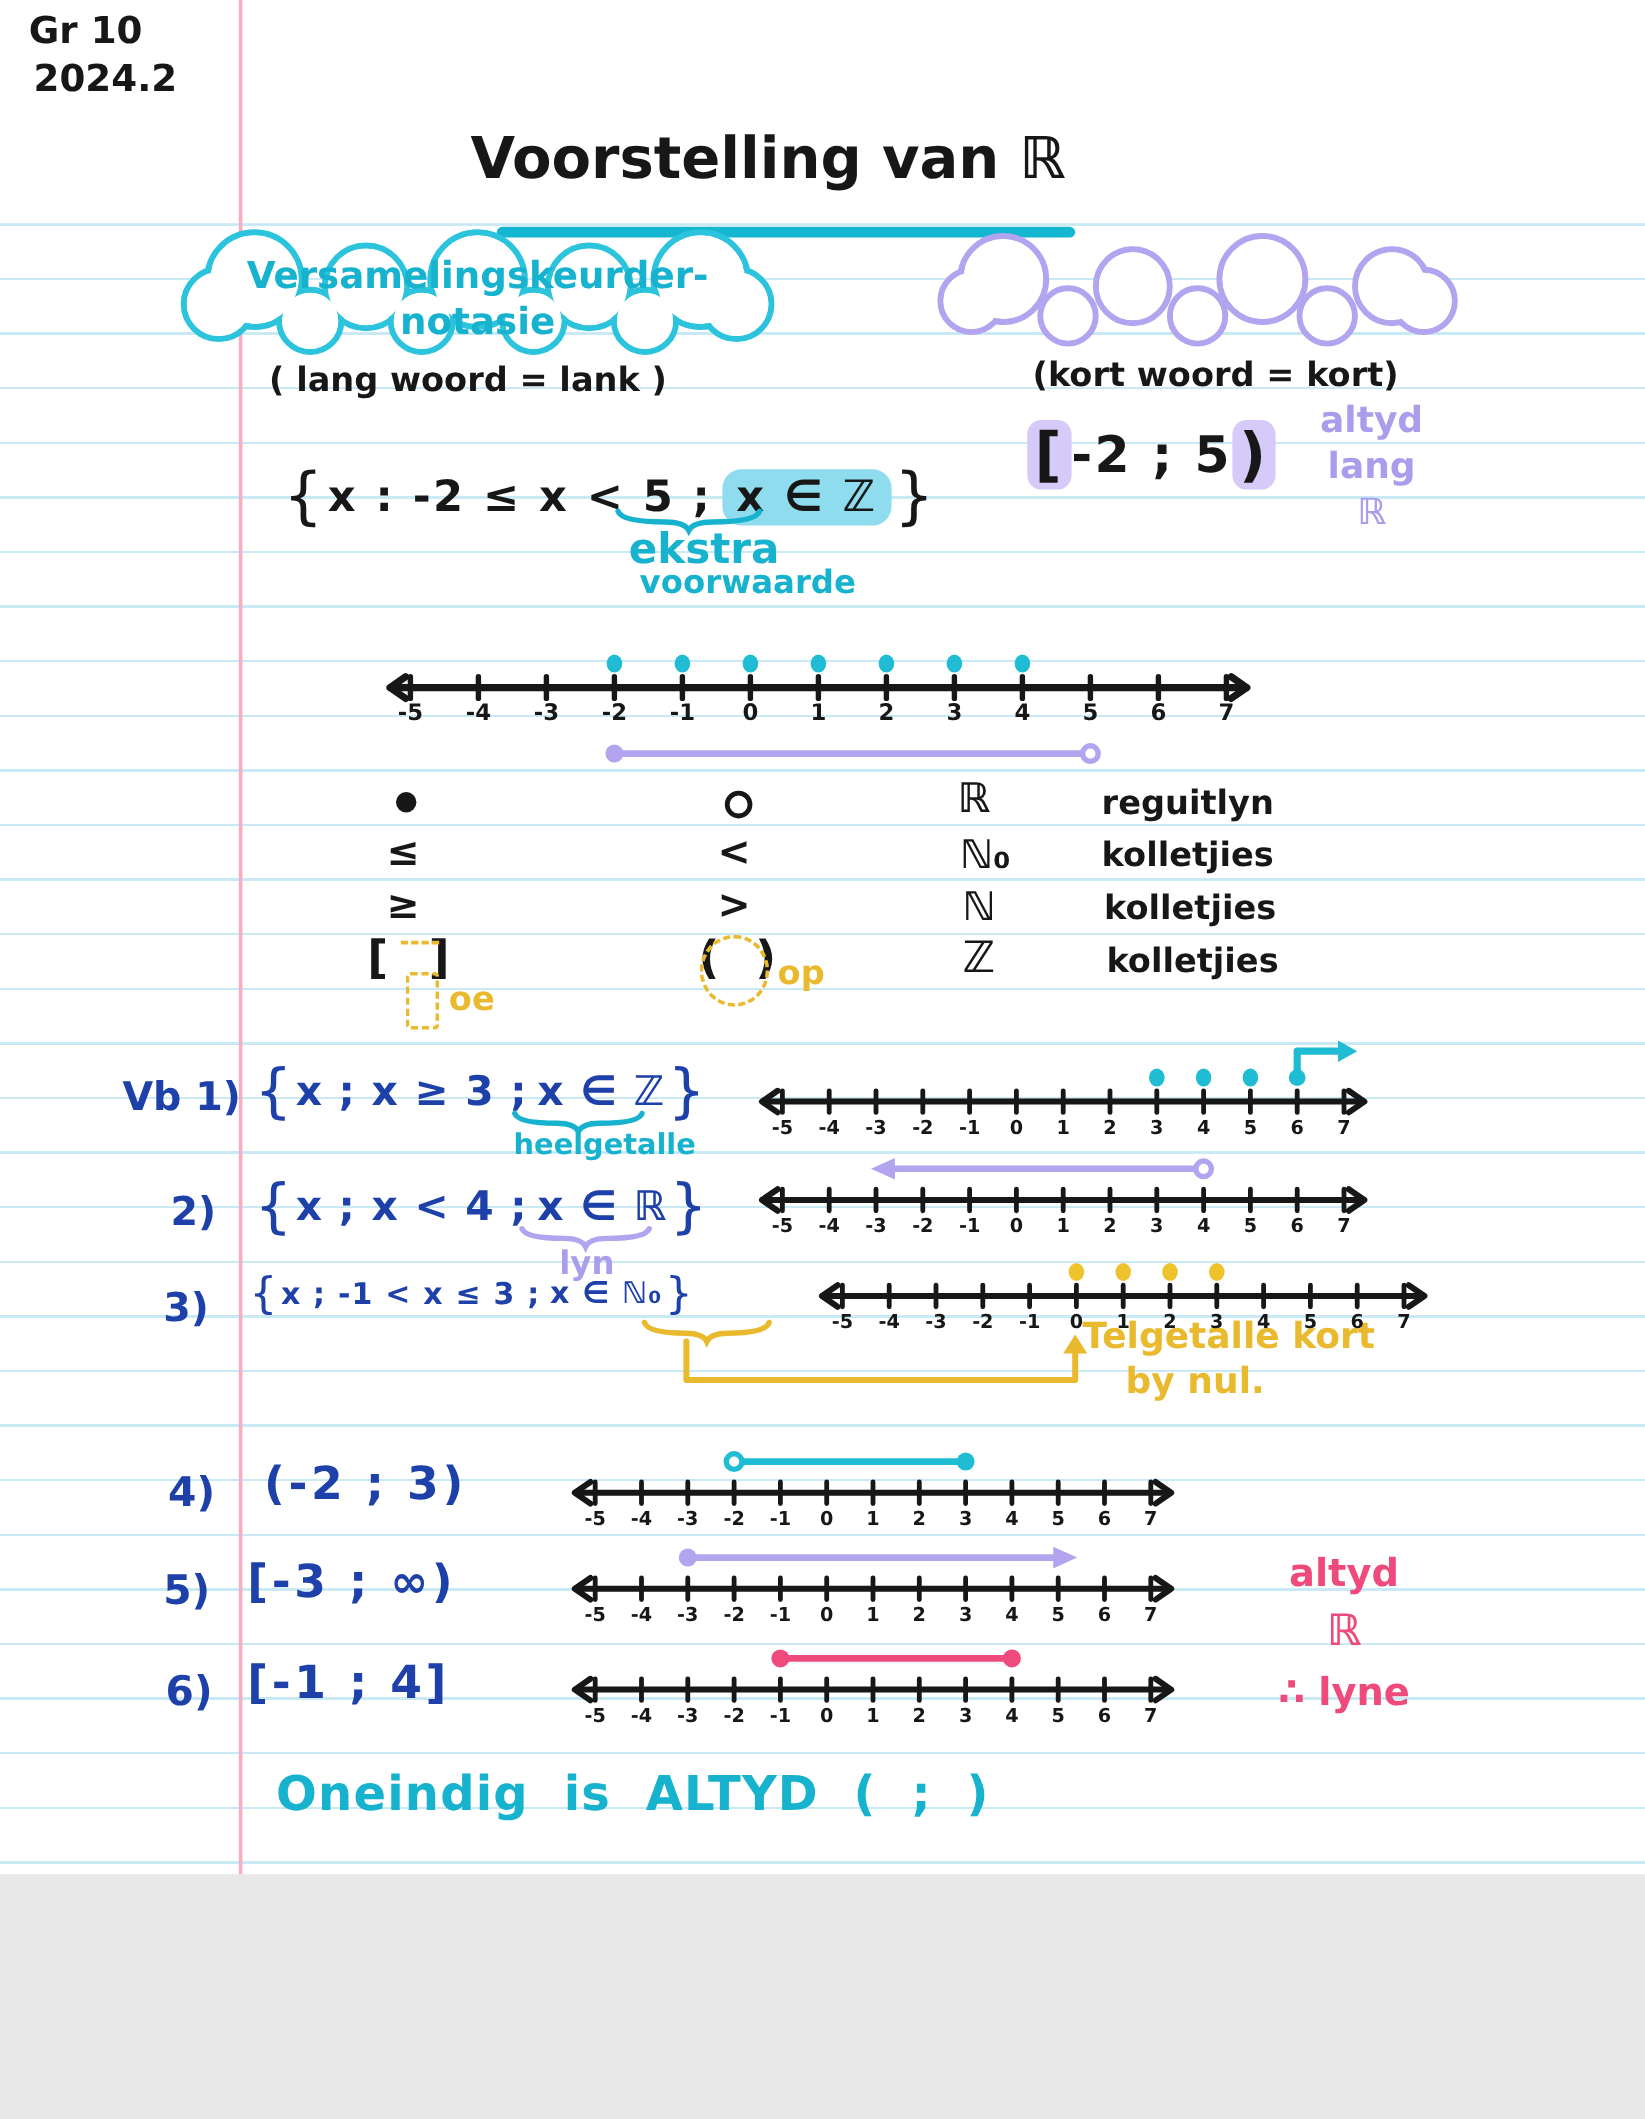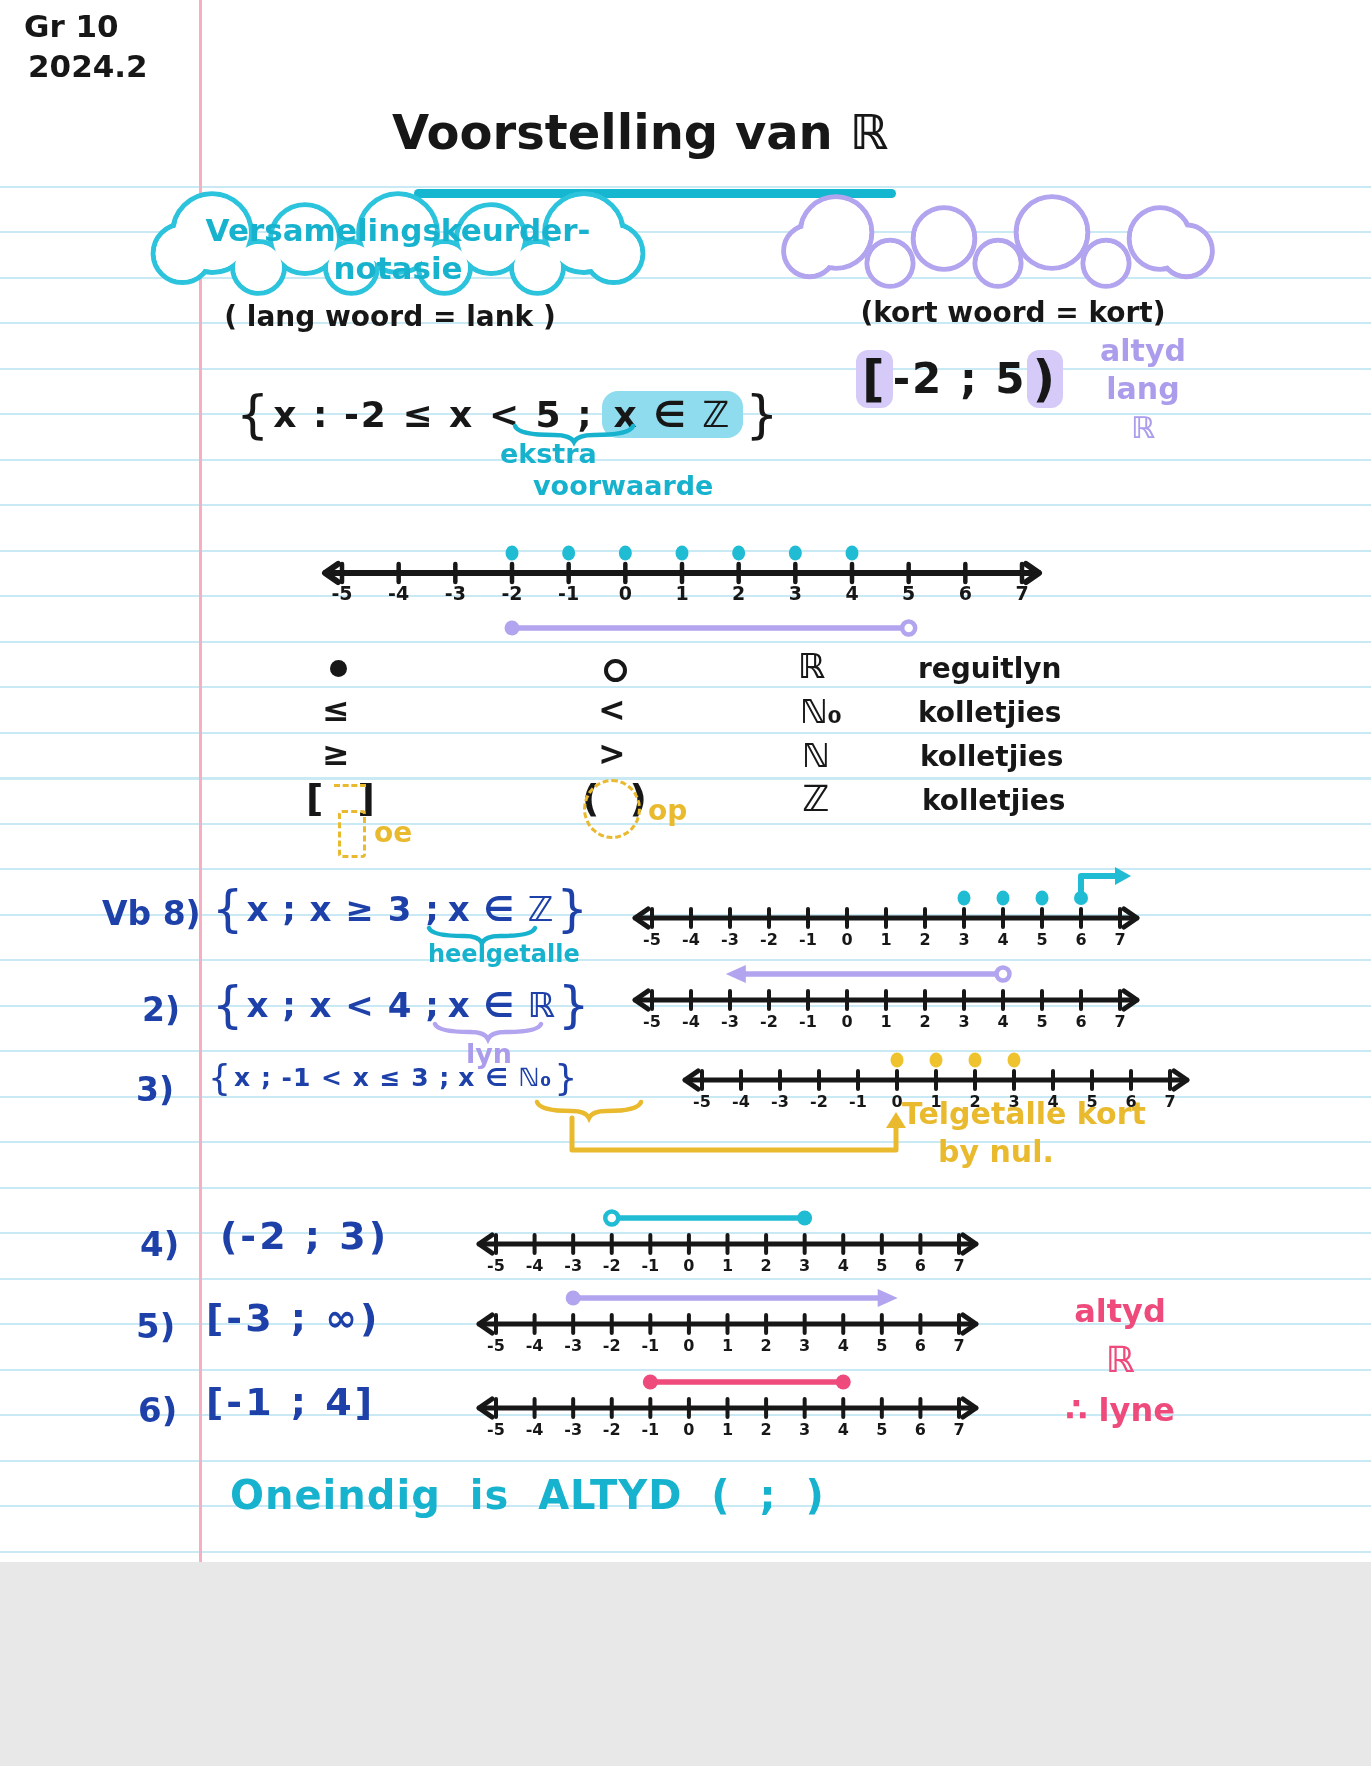--- a/index.html
+++ b/index.html
@@ -90,21 +90,21 @@
       <circle cx="398.4" cy="52.800000000000004" r="23.32" fill="#fff"></circle>
     </svg>
   <div class="abs hw center" style="left:818px;top:296px;width:390px;font-size:28px;">(kort woord = kort)</div>
 
   <div class="abs expr" style="left:234px;top:384px;font-size:36px;letter-spacing:2px;">
     <span class="sb">{</span><span>x : -2 ≤ x &lt; 5 ;</span><span class="mem-hl">x ∈ ℤ</span><span class="sb">}</span>
   </div>
   <svg class="ubrace abs" style="left:512px;top:424px;" width="124" height="13">
       <path d="M3 2 Q6 11 42.160000000000004 11 Q58.279999999999994 11 62 18 Q65.72 11 81.84 11 Q118 11 121 2" fill="none" stroke="#17b2cd" stroke-width="4.5" stroke-linecap="round"></path>
     </svg>
-  <div class="abs teal hw" style="left:500px;top:438px;font-size:27px;">ekstra</div>
+  <div class="abs teal hw" style="left:524px;top:438px;font-size:35px;">ekstra</div>
   <div class="abs teal hw" style="left:533px;top:470px;font-size:27px;">voorwaarde</div>
 
   <div class="abs expr" style="left:856px;top:350px;font-size:42px;letter-spacing:2px;">
     <span class="brk">[</span><span>-2 ; 5</span><span class="brk">)</span>
   </div>
   <div class="abs purple hw center" style="left:1068px;top:332px;width:150px;font-size:30px;line-height:1.28;">
     <div>altyd</div>
     <div>lang</div>
     <div>ℝ</div>
   </div>
@@ -174,21 +174,21 @@
   <div class="abs yellow hw" style="left:374px;top:816px;font-size:28px;">oe</div>
 
   <div class="abs expr" style="left:582px;top:776px;font-size:38px;">
     <span>(</span><span style="display:inline-block;width:30px;"></span><span>)</span>
   </div>
   <div class="abs" style="left:583px;top:779px;width:52px;height:54px;border:3.5px dashed #e9b92e;border-radius:50%;"></div>
   <div class="abs yellow hw" style="left:648px;top:794px;font-size:28px;">op</div>
   <div class="abs setsym" style="left:802px;top:778px;font-size:36px;">ℤ</div>
   <div class="abs meaning" style="left:922px;top:784px;">kolletjies</div>
 
-  <div class="abs blue hw" style="left:102px;top:894px;font-size:33px;">Vb 8)</div>
+  <div class="abs blue hw" style="left:102px;top:894px;font-size:33px;">Vb 1)</div>
   <div class="abs expr blue" style="left:210px;top:880px;font-size:34px;letter-spacing:1px;">
     <span class="sb">{</span><span>x ; x ≥ 3 ;</span><span class="mem">x ∈ ℤ</span><span class="sb">}</span>
   </div>
   <svg class="ubrace abs" style="left:426px;top:926px;" width="112" height="12">
       <path d="M3 2 Q6 10 38.080000000000005 10 Q52.64 10 56 17 Q59.36 10 73.92 10 Q106 10 109 2" fill="none" stroke="#17b2cd" stroke-width="4.5" stroke-linecap="round"></path>
     </svg>
   <div class="abs teal hw" style="left:428px;top:940px;font-size:24px;">heelgetalle</div>
   <svg class="abs" style="left:626px;top:866px;" width="520" height="94">
       <line x1="12" y1="52" x2="508" y2="52" stroke="#171717" stroke-width="5" stroke-linecap="round"></line>
       <path d="M9 52 l13 -9 M9 52 l13 9" stroke="#171717" stroke-width="5" fill="none" stroke-linecap="round"></path>

